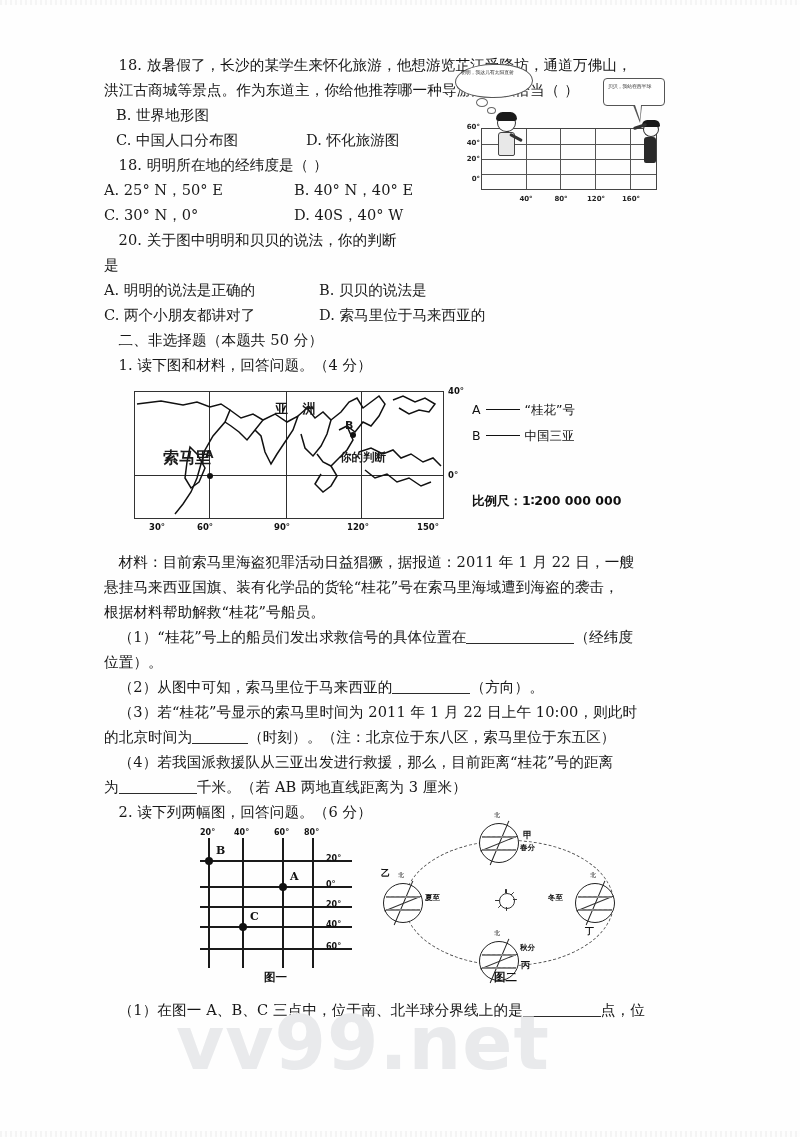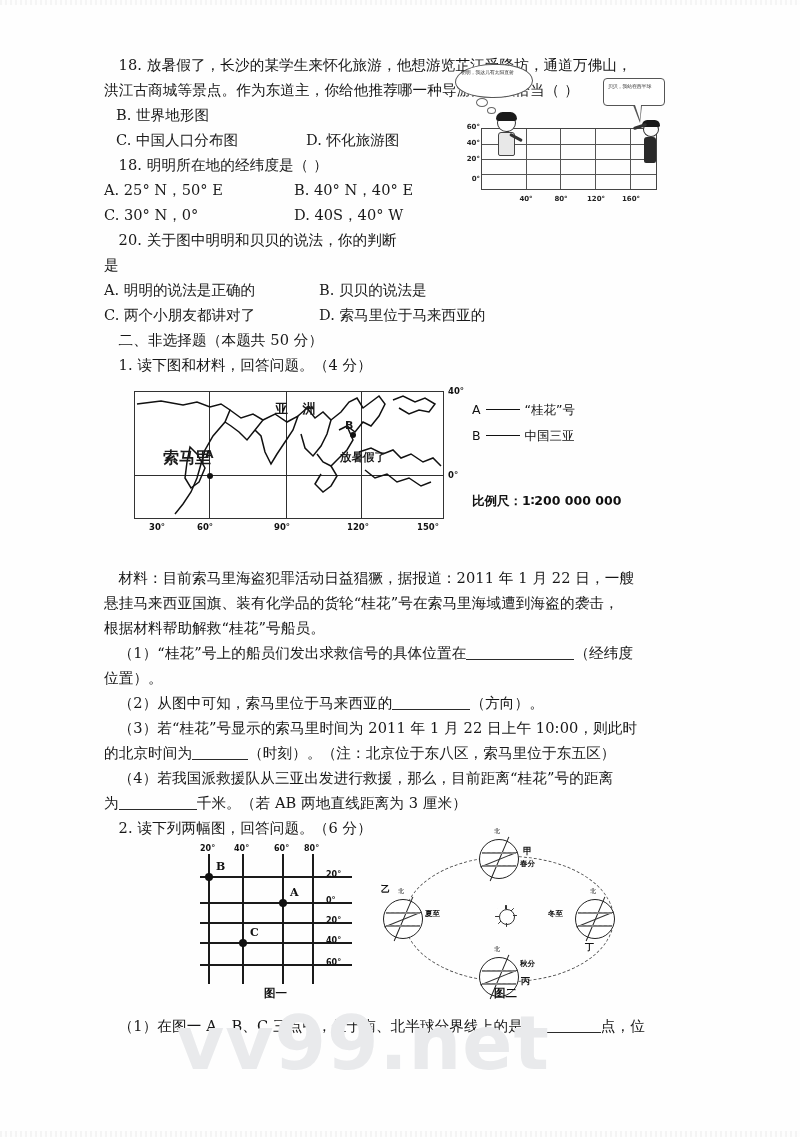--- a/index.html
+++ b/index.html
@@ -473,21 +473,21 @@
             <path d="M212,34 L218,48 L212,58 L204,66 L196,74 L188,70 L182,62"></path>
             <path d="M224,60 L236,56 L248,62 L258,58 L266,66 L276,62 L288,70 L298,66 L306,74"></path>
             <path d="M230,78 L240,86 L252,82 L262,90 L274,86 L286,94 L296,90"></path>
             <path d="M196,74 L202,84 L196,94 L188,100 L180,92 L186,82"></path>
             <path d="M55,55 L62,62 L70,76 L64,90 L56,96 L50,86 L52,70 Z"></path>
           </g>
         </svg>
 
         <div class="map-label map-title" style="left:140px;top:8px">亚  洲</div>
         <div class="map-label" style="left:28px;top:56px;font-size:16px">索马里</div>
-        <div class="map-label" style="left:205px;top:58px;font-size:11.5px">放暑假了</div>
+        <div class="map-label" style="left:205px;top:58px;font-size:11.5px">你的判断</div>
         <div class="map-label" style="left:70px;top:56px;font-size:11px">A</div>
         <div class="map-pt" style="left:72px;top:81px"></div>
         <div class="map-label" style="left:210px;top:27px;font-size:11px">B</div>
         <div class="map-pt" style="left:215px;top:40px"></div>
 
         <div class="map-tick" style="left:313px;top:-6px">40°</div>
         <div class="map-tick" style="left:313px;top:78px">0°</div>
 
         <div class="map-tick" style="left:14px;top:130px">30°</div>
         <div class="map-tick" style="left:62px;top:130px">60°</div>
@@ -500,21 +500,21 @@
         <div>
           <span>A</span><span class="dash"></span><span>“桂花”号</span>
         </div>
         <div>
           <span>B</span><span class="dash"></span><span>中国三亚</span>
         </div>
       </div>
       <div class="scale-txt">比例尺：1∶200 000 000</div>
     </div>
 
-    <p class="para indent1" style="margin-top:24px">材料：目前索马里海盗犯罪活动日益猖獗，据报道：2011 年 1 月 22 日，一艘</p>
+    <p class="para indent1" style="margin-top:8px">材料：目前索马里海盗犯罪活动日益猖獗，据报道：2011 年 1 月 22 日，一艘</p>
     <p class="para">悬挂马来西亚国旗、装有化学品的货轮“桂花”号在索马里海域遭到海盗的袭击，</p>
     <p class="para">根据材料帮助解救“桂花”号船员。</p>
 
     <p class="para indent1"><span>（1）“桂花”号上的船员们发出求救信号的具体位置在</span><span class="blank bl-lg"></span><span>（经纬度</span></p>
     <p class="para">位置）。</p>
 
     <p class="para indent1"><span>（2）从图中可知，索马里位于马来西亚的</span><span class="blank bl-md"></span><span>（方向）。</span></p>
 
     <p class="para indent1">（3）若“桂花”号显示的索马里时间为 2011 年 1 月 22 日上午 10:00，则此时</p>
     <p class="para"><span>的北京时间为</span><span class="blank bl-sm"></span><span>（时刻）。（注：北京位于东八区，索马里位于东五区）</span></p>

